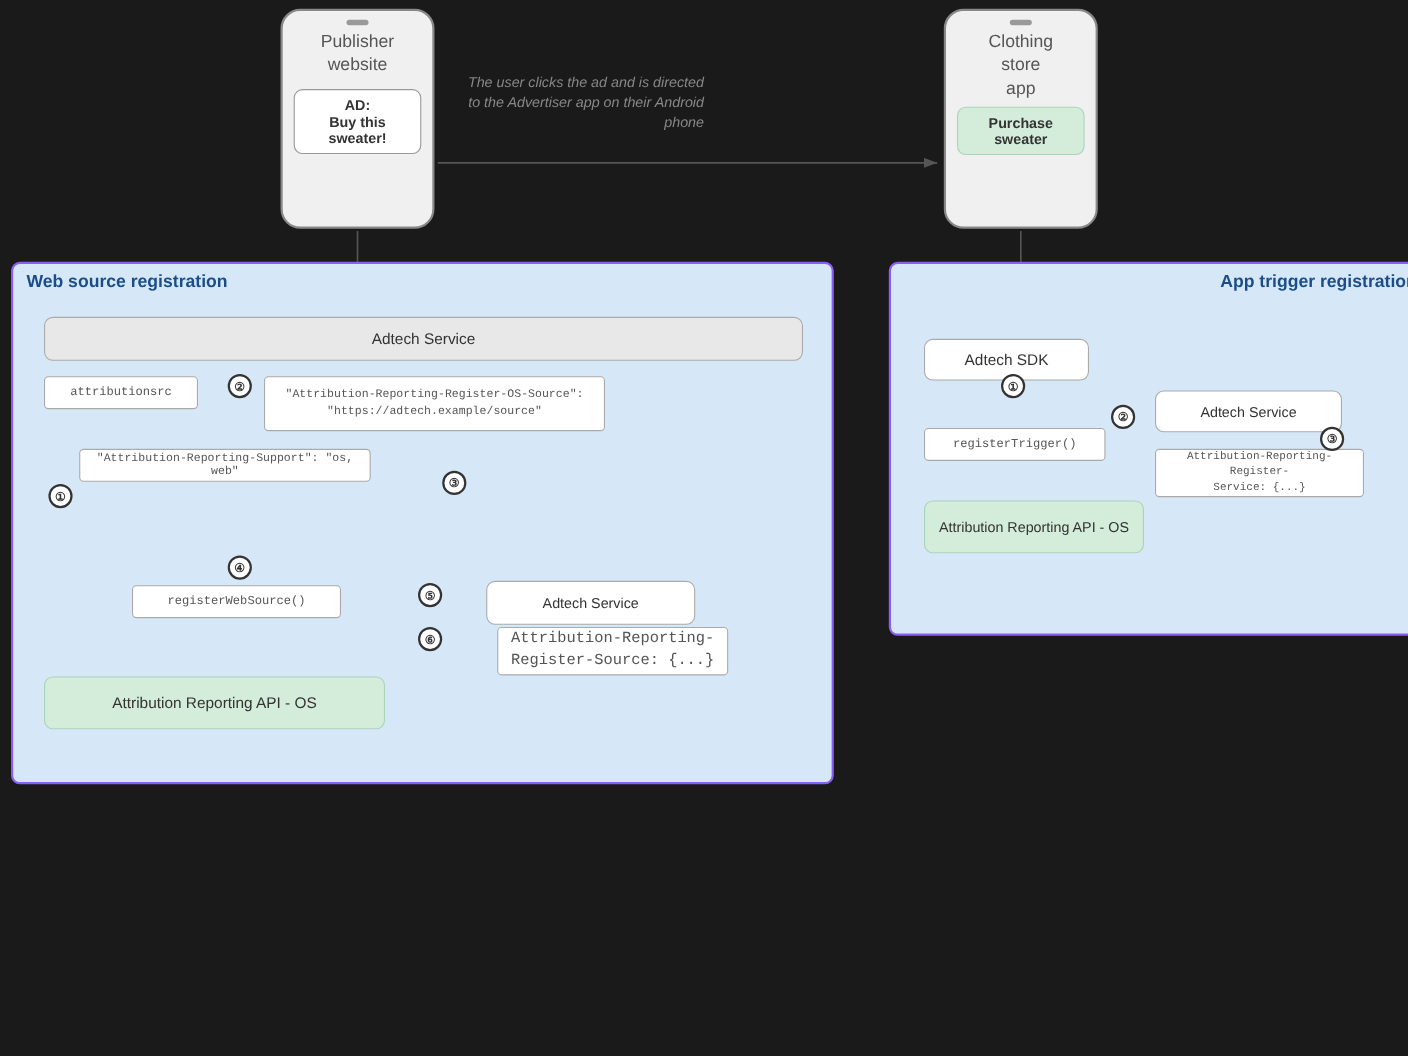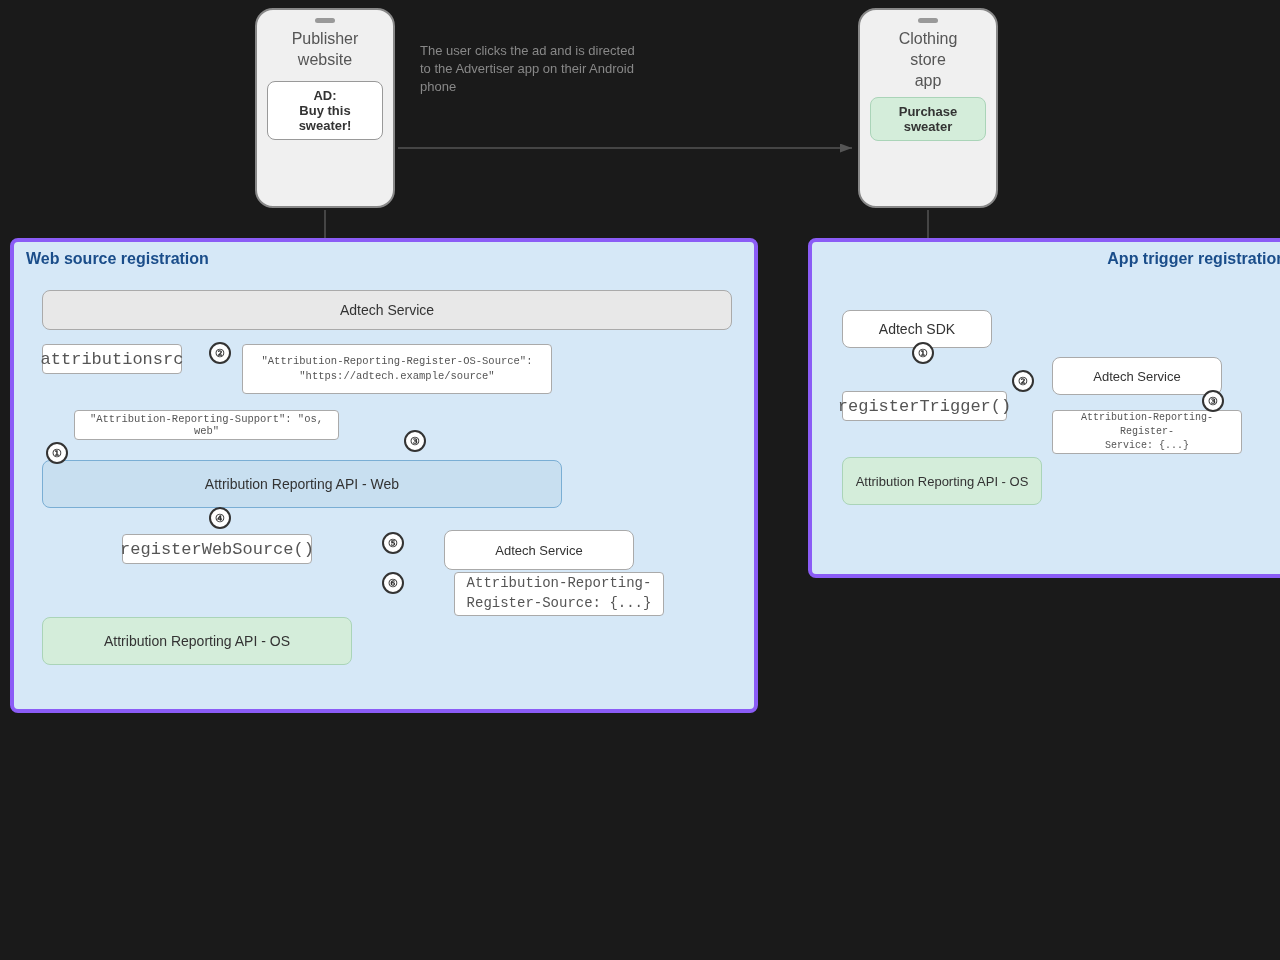--- a/index.html
+++ b/index.html
@@ -74,33 +74,34 @@
     .phone-clothing {
       left: 858px;
       top: 8px;
       width: 140px;
       height: 200px;
     }
 
     
     .user-clicks-text {
       position: absolute;
-      top: 42px;
+      top: 66px;
       left: 420px;
       font-size: 13px;
       color: #888;
       width: 220px;
       line-height: 1.4;
-      text-align: left;
+      text-align: right;
+      font-style: italic;
     }
 
     
     .blue-box {
       position: absolute;
-      border: 4px solid #8b5cf6;
+      border: 2px solid #8b5cf6;
       border-radius: 8px;
       background: #d6e8f7;
     }
 
     .blue-box-title {
       position: absolute;
       top: 8px;
       left: 12px;
       font-size: 16px;
       color: #1a4d8a;
@@ -180,21 +181,21 @@
     .code-rect {
       position: absolute;
       background: white;
       border: 1.5px solid #aaa;
       border-radius: 4px;
       display: flex;
       align-items: center;
       justify-content: center;
       text-align: center;
       font-family: 'Courier New', monospace;
-      font-size: 17px;
+      font-size: 11px;
       color: #555;
       padding: 4px 8px;
     }
 
     
     .circle-num {
       position: absolute;
       width: 22px;
       height: 22px;
       border: 2px solid #333;
@@ -307,23 +308,20 @@
 
     <div class="code-rect" style="left:228px; top:102px; width:310px; height:50px; font-size:10.5px; white-space:pre-line; line-height:1.4;">
       <span>"Attribution-Reporting-Register-OS-Source":
 "https://adtech.example/source"</span>
     </div>
 
     <div class="code-rect" style="left:60px; top:168px; width:265px; height:30px; font-size:10.5px;">
       <span>"Attribution-Reporting-Support": "os, web"</span>
     </div>
 
-    <div class="light-blue-rect" style="left:28px; top:218px; width:520px; height:48px; font-size:14px;">
-      <span>Attribution Reporting API - Web</span>
-    </div>
 
     <div class="code-rect" style="left:108px; top:292px; width:190px; height:30px;">
       <span>registerWebSource()</span>
     </div>
 
     <div class="white-rect" style="left:430px; top:268px; width:190px; height:40px; font-size:13px;">
       <span>Adtech Service</span>
     </div>
 
     <div class="code-rect" style="left:440px; top:330px; width:210px; height:44px; font-size:14px; white-space:pre-line; line-height:1.4;">

